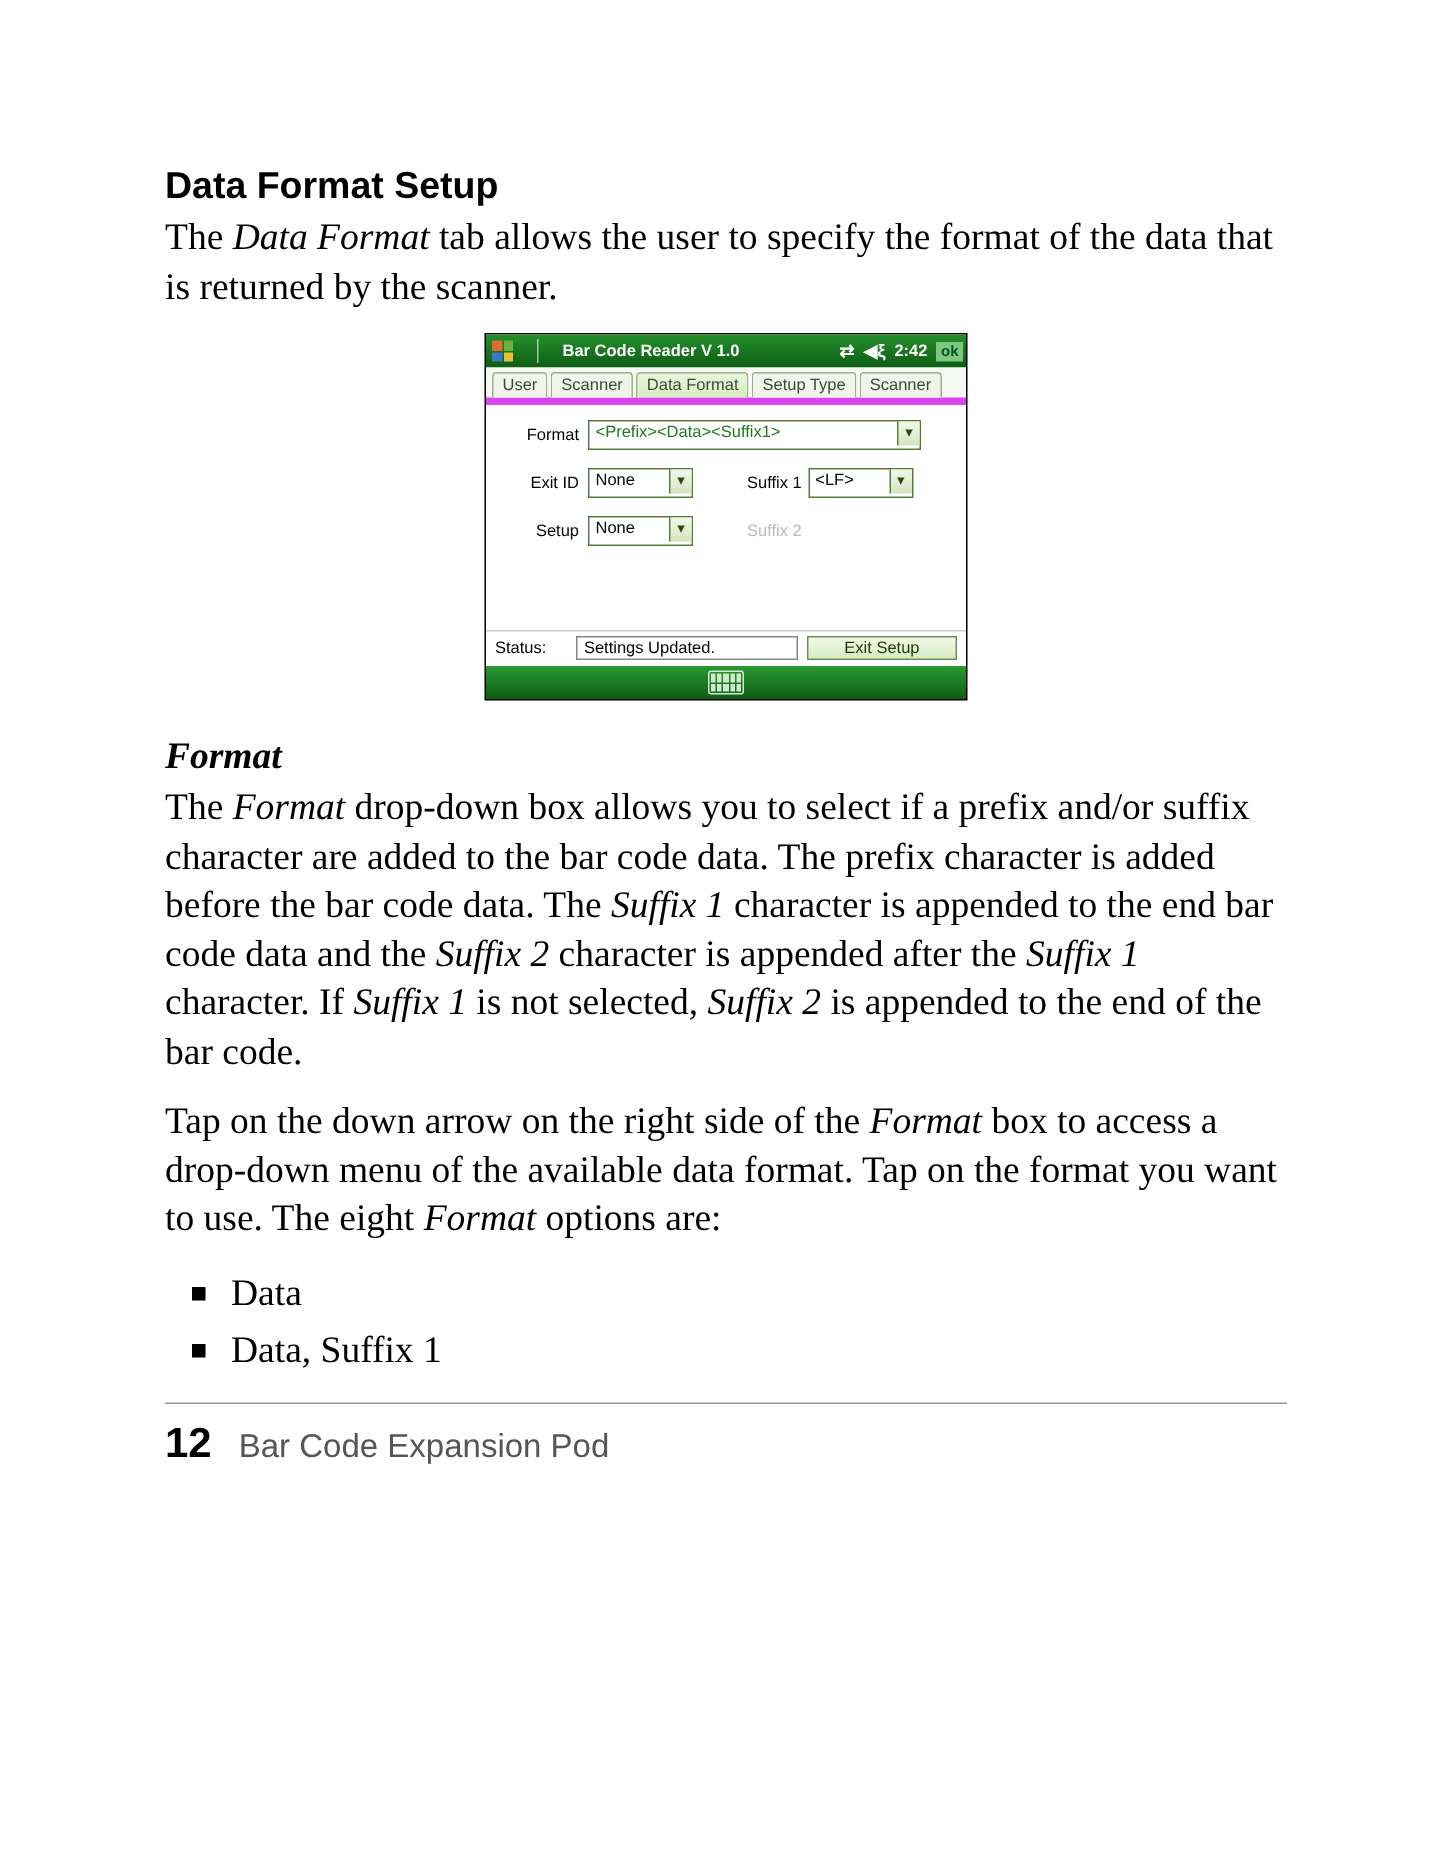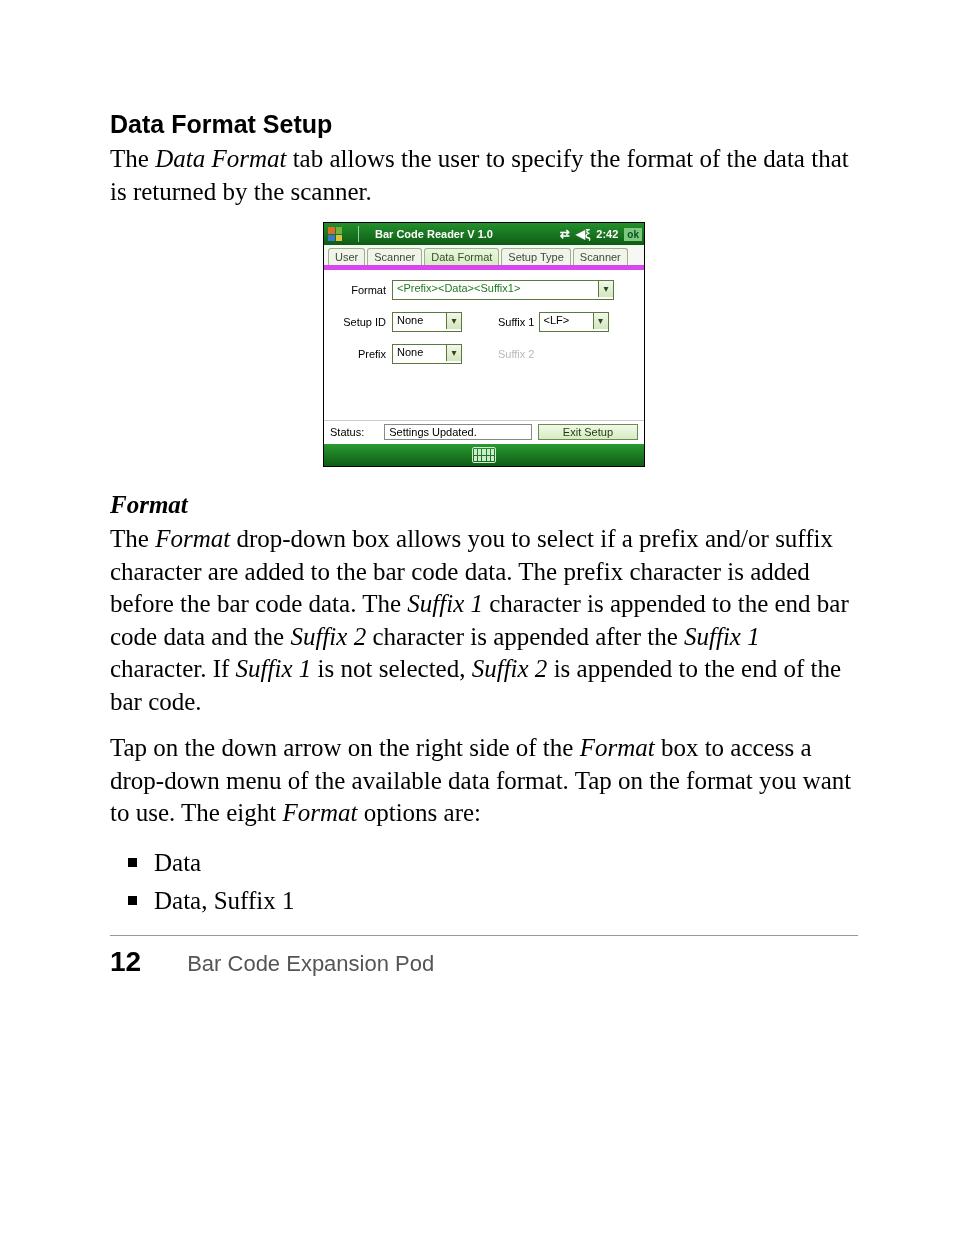--- a/index.html
+++ b/index.html
@@ -218,21 +218,20 @@
     font-family: "Segoe UI", Arial, sans-serif;
   }
   .footer .pg {
     font-size: 28px;
     font-weight: 700;
   }
   .footer .ft {
     font-size: 22px;
     color:#555;
     font-weight: 400;
-    margin-left: 28px;
   }
 </style>
 </head>
 <body>
 
 <div class="page">
 
   <h1 class="section">Data Format Setup</h1>
 
   <p class="body-text">
@@ -269,35 +268,35 @@
 
       <div class="row">
         <div class="lbl">Format</div>
         <div class="ddl" style="width:220px">
           <div class="val green-text">&lt;Prefix&gt;&lt;Data&gt;&lt;Suffix1&gt;</div>
           <div class="arrow">▾</div>
         </div>
       </div>
 
       <div class="row">
-        <div class="lbl">Setup ID</div>
+        <div class="lbl">Exit ID</div>
         <div class="ddl" style="width:68px">
           <div class="val">None</div>
           <div class="arrow">▾</div>
         </div>
         <div style="width:36px"></div>
         <div class="lbl small" style="width:auto;padding-right:4px">Suffix 1</div>
         <div class="ddl" style="width:68px">
           <div class="val">&lt;LF&gt;</div>
           <div class="arrow">▾</div>
         </div>
       </div>
 
       <div class="row">
-        <div class="lbl">Prefix</div>
+        <div class="lbl">Setup</div>
         <div class="ddl" style="width:68px">
           <div class="val">None</div>
           <div class="arrow">▾</div>
         </div>
         <div style="width:36px"></div>
         <div class="lbl small disabled" style="width:auto;padding-right:4px">Suffix 2</div>
       </div>
 
     </div>
 

